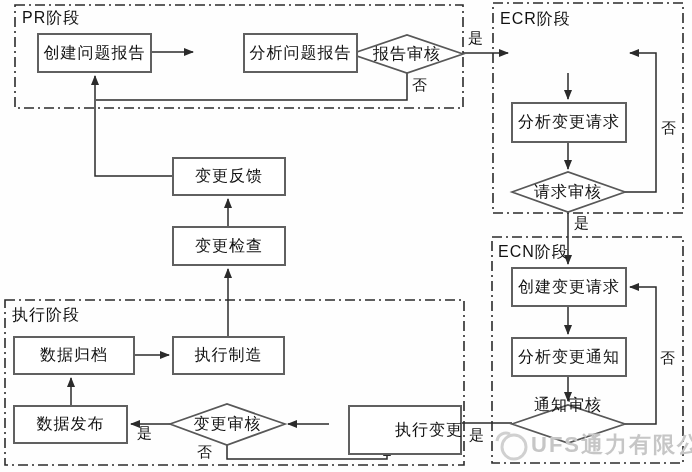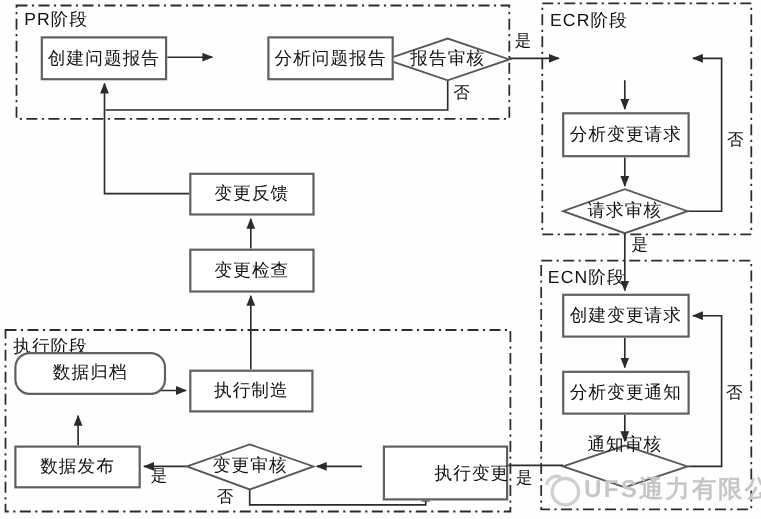--- a/index.html
+++ b/index.html
@@ -86,21 +86,21 @@
   <div class="phase-label" style="left:498px;top:242px;">ECN阶段</div>
   <div class="phase-label" style="left:12px;top:305px;">执行阶段</div>
 
   <div class="node" style="left:37px;top:33px;width:115px;height:40px;text-align:center;">创建问题报告</div>
   <div class="node" style="left:196px;top:33px;width:115px;height:40px;margin-left:47px;">分析问题报告</div>
   <div class="node" style="left:511px;top:102px;width:116px;height:41px;">分析变更请求</div>
   <div class="node" style="left:511px;top:267px;width:116px;height:40px;">创建变更请求</div>
   <div class="node" style="left:511px;top:337px;width:116px;height:40px;">分析变更通知</div>
   <div class="node" style="left:172px;top:157px;width:114px;height:39px;">变更反馈</div>
   <div class="node" style="left:172px;top:226px;width:114px;height:40px;">变更检查</div>
-  <div class="node" style="left:13px;top:320px;width:138px;height:39px;border-radius:14px;">数据归档</div>
+  <div class="node" style="left:13px;top:336px;width:122px;height:39px;">数据归档</div>
   <div class="node" style="left:172px;top:336px;width:113px;height:39px;">执行制造</div>
   <div class="node" style="left:13px;top:405px;width:115px;height:39px;">数据发布</div>
   <div class="node" style="left:348px;top:405px;width:114px;height:50px;padding-left:48px;">执行变更</div>
 
   <div class="dlabel" style="left:351px;top:45px;width:112px;">报告审核</div>
   <div class="dlabel" style="left:511px;top:183px;width:114px;">请求审核</div>
   <div class="dlabel" style="left:511px;top:396px;width:114px;">通知审核</div>
   <div class="dlabel" style="left:170px;top:415px;width:115px;">变更审核</div>
 
   <span class="edge-label" style="left:468px;top:30px;">是</span>

